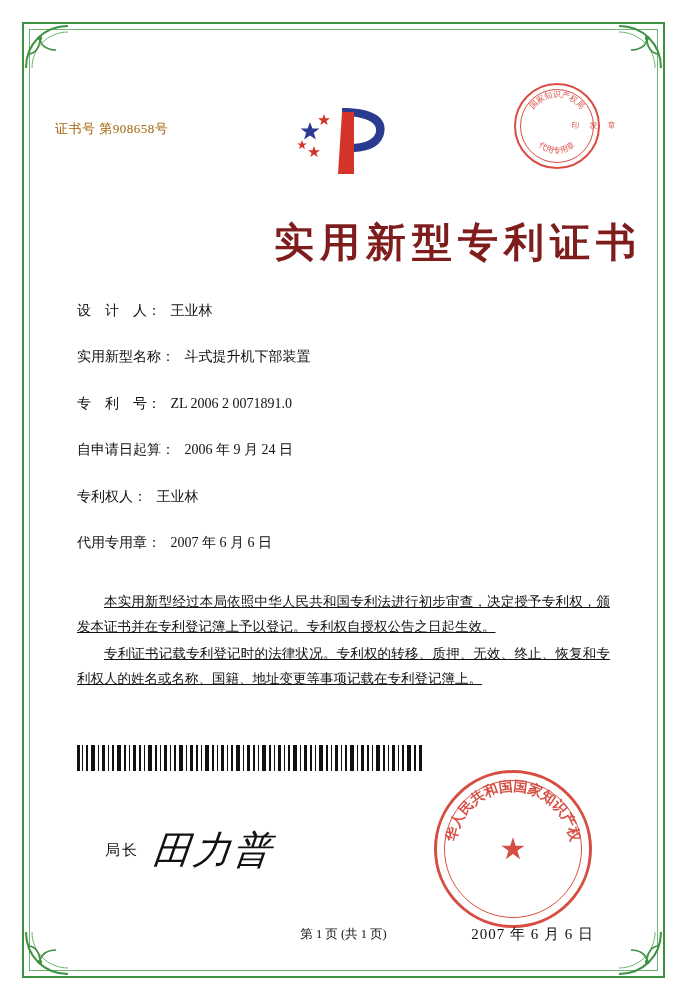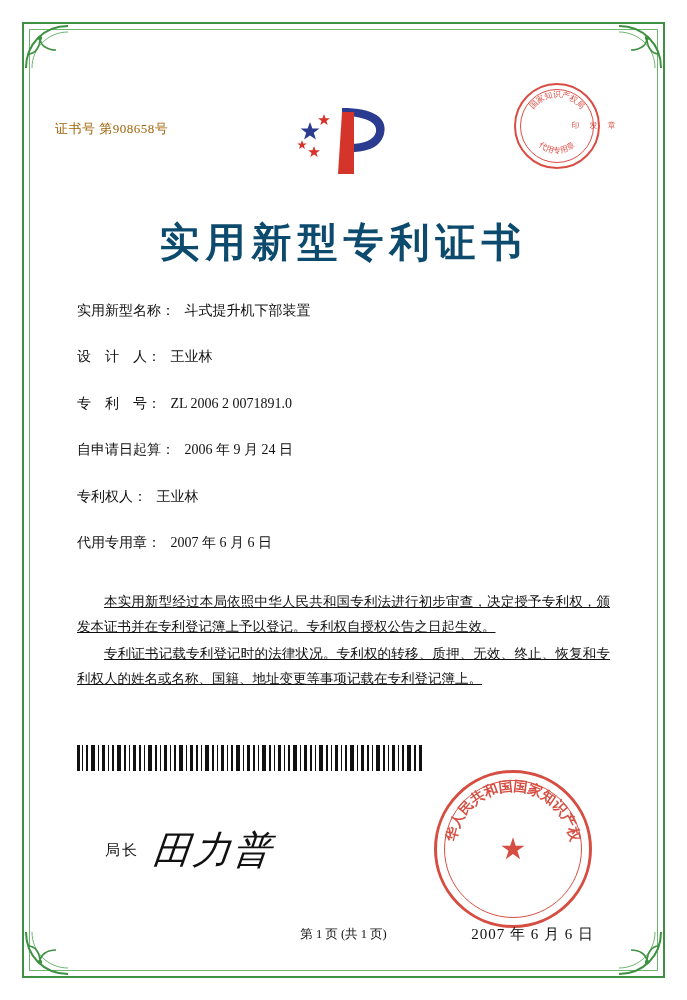--- a/index.html
+++ b/index.html
@@ -114,25 +114,25 @@
     line-height: 10px;
     letter-spacing: 1px;
     margin-left: 37px;
   }
 
   .title {
     position: absolute;
     left: 0;
     right: 0;
     top: 170px;
-    text-align: center;
+    text-align: right;
     font-size: 40px;
     font-weight: bold;
     letter-spacing: 6px;
-    color: #0c4a6e;
+    color: #7f1d1d;
     font-family: "DejaVu Serif", "Liberation Serif", serif;
   }
 
   .fields {
     position: absolute;
     left: 32px;
     right: 32px;
     top: 255px;
     font-size: 14px;
     line-height: 1.6;
@@ -330,26 +330,26 @@
           </text>
         </svg>
       </div>
       <div class="mid">印　发　章</div>
     </div>
 
     <div class="title">实用新型专利证书</div>
 
     <div class="fields">
       <div class="field-row">
+        <span class="field-label">设　计　人：</span>
+        <span class="field-value">王业林</span>
+      </div>
+      <div class="field-row">
         <span class="field-label">实用新型名称：</span>
         <span class="field-value">斗式提升机下部装置</span>
-      </div>
-      <div class="field-row">
-        <span class="field-label">设　计　人：</span>
-        <span class="field-value">王业林</span>
       </div>
       <div class="field-row">
         <span class="field-label">专　利　号：</span>
         <span class="field-value">ZL 2006 2 0071891.0</span>
       </div>
       <div class="field-row">
         <span class="field-label">自申请日起算：</span>
         <span class="field-value">2006 年 9 月 24 日</span>
       </div>
       <div class="field-row">

